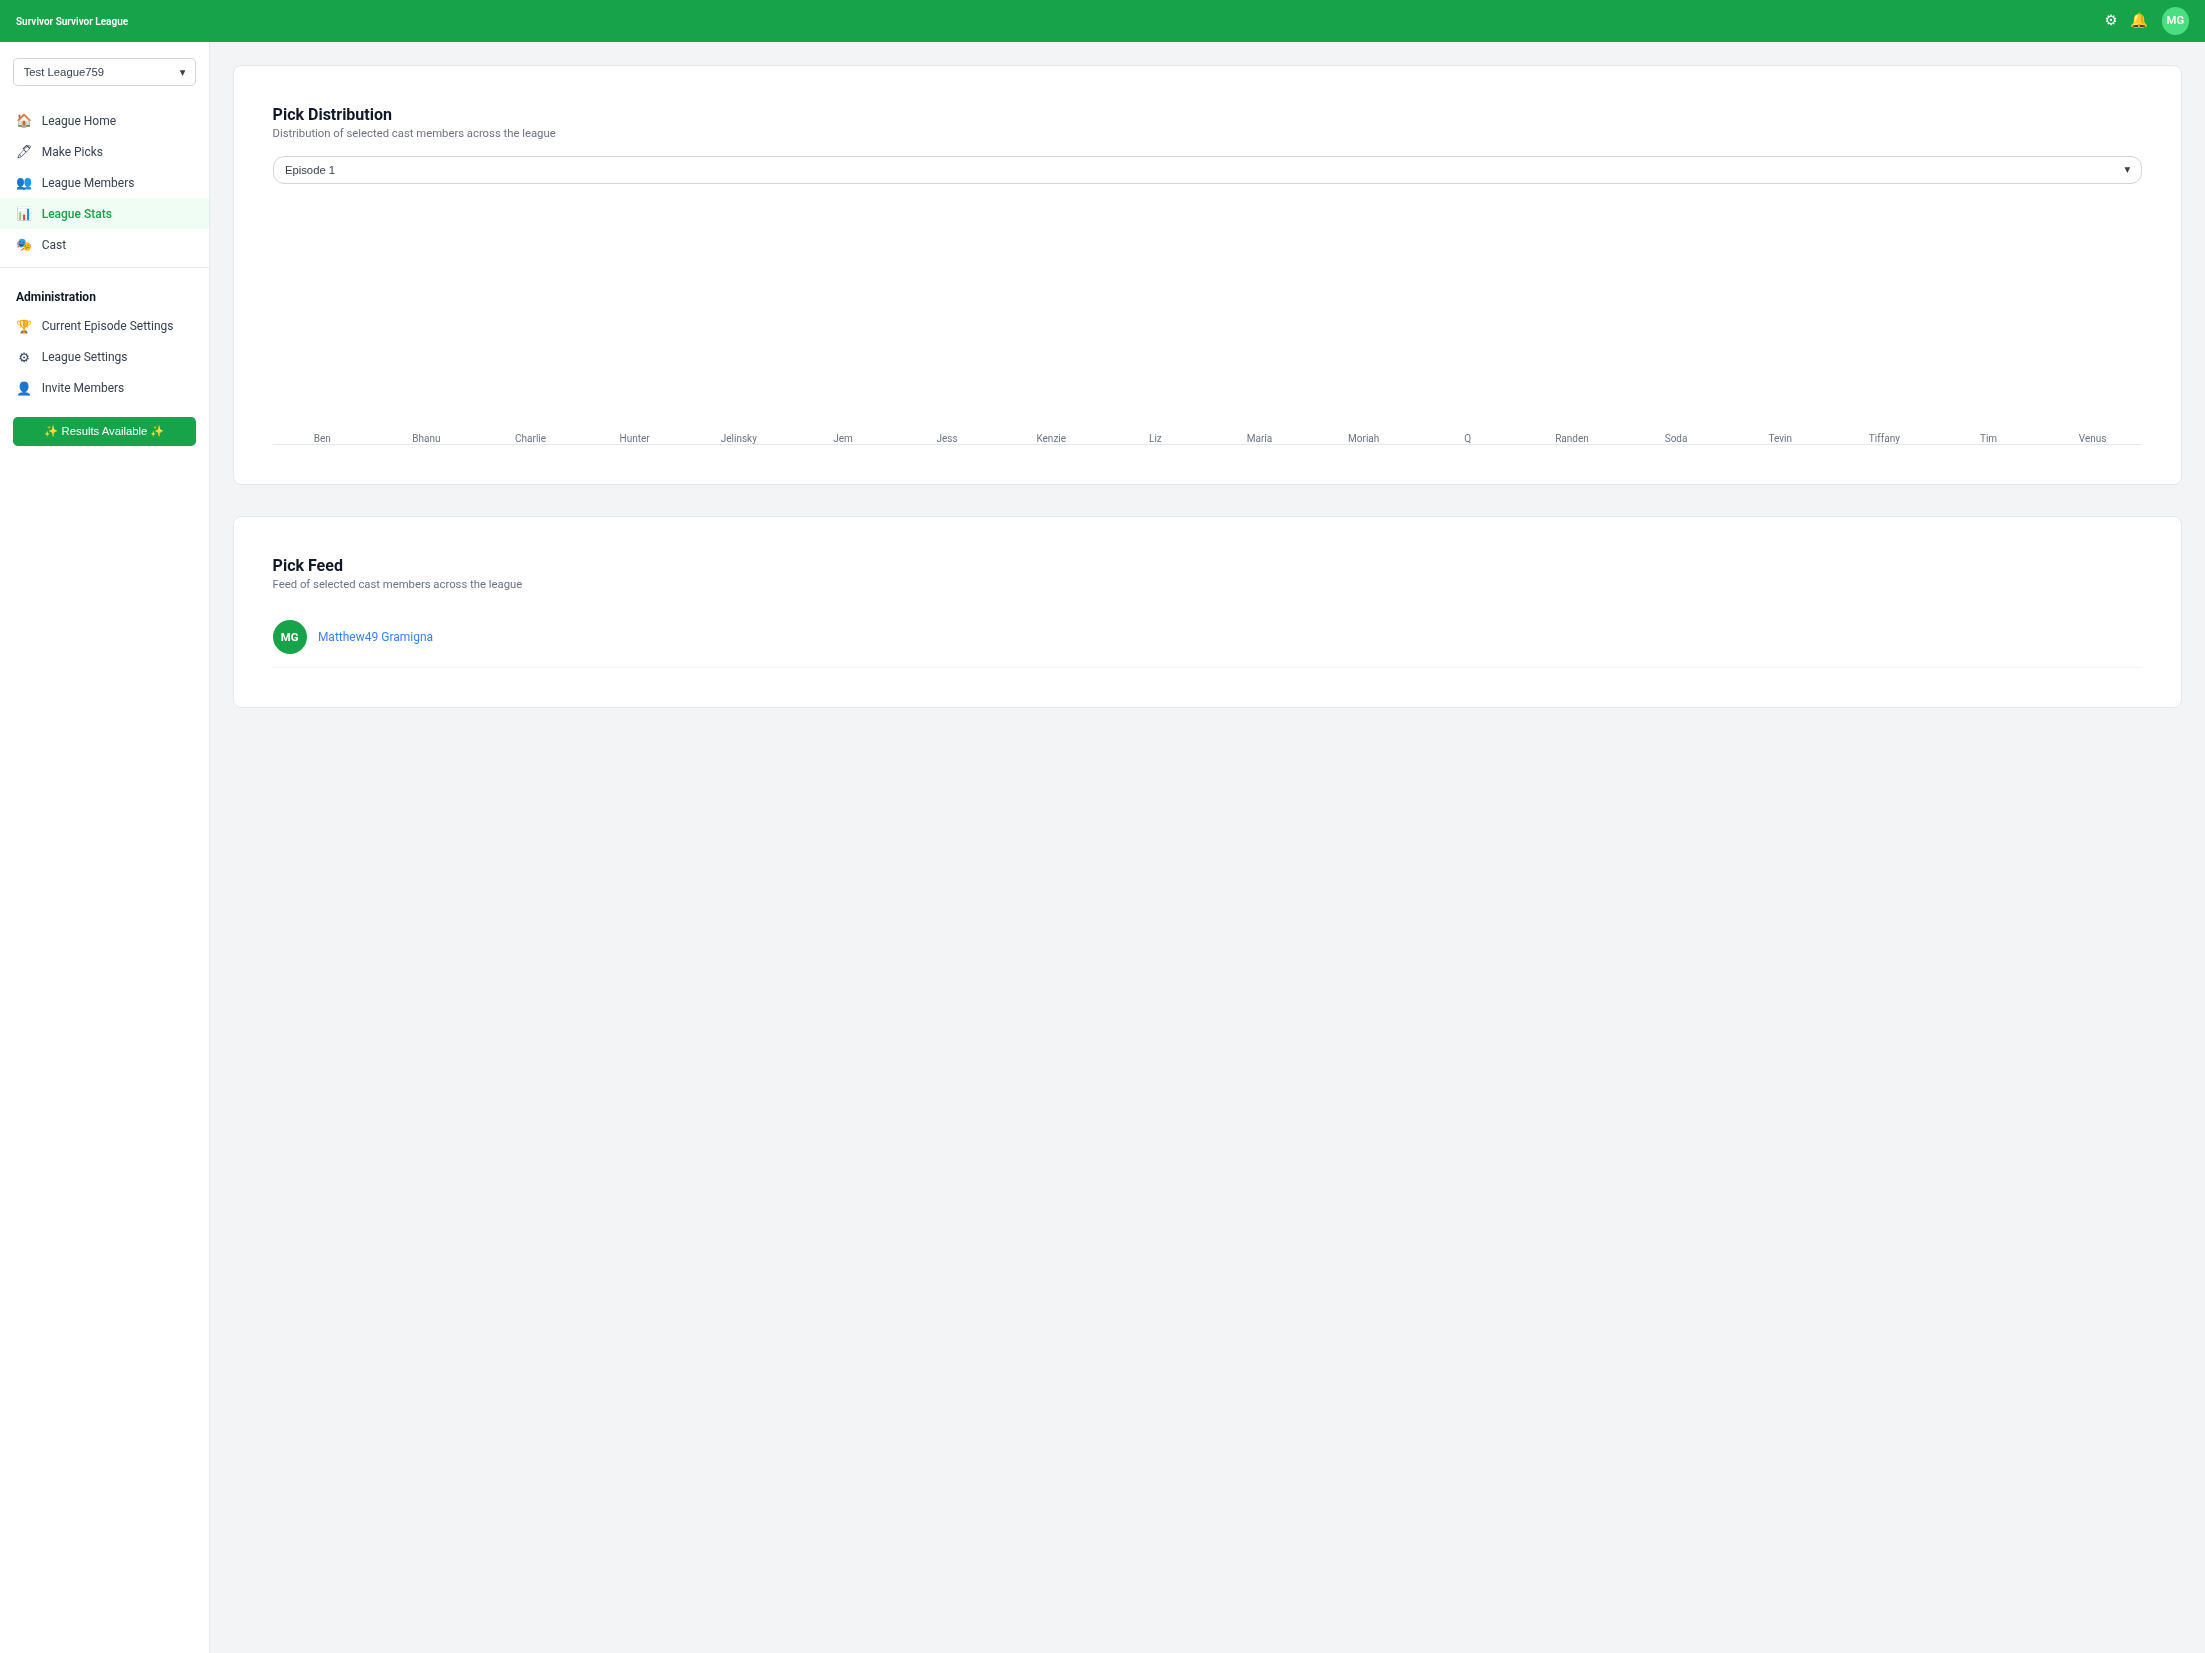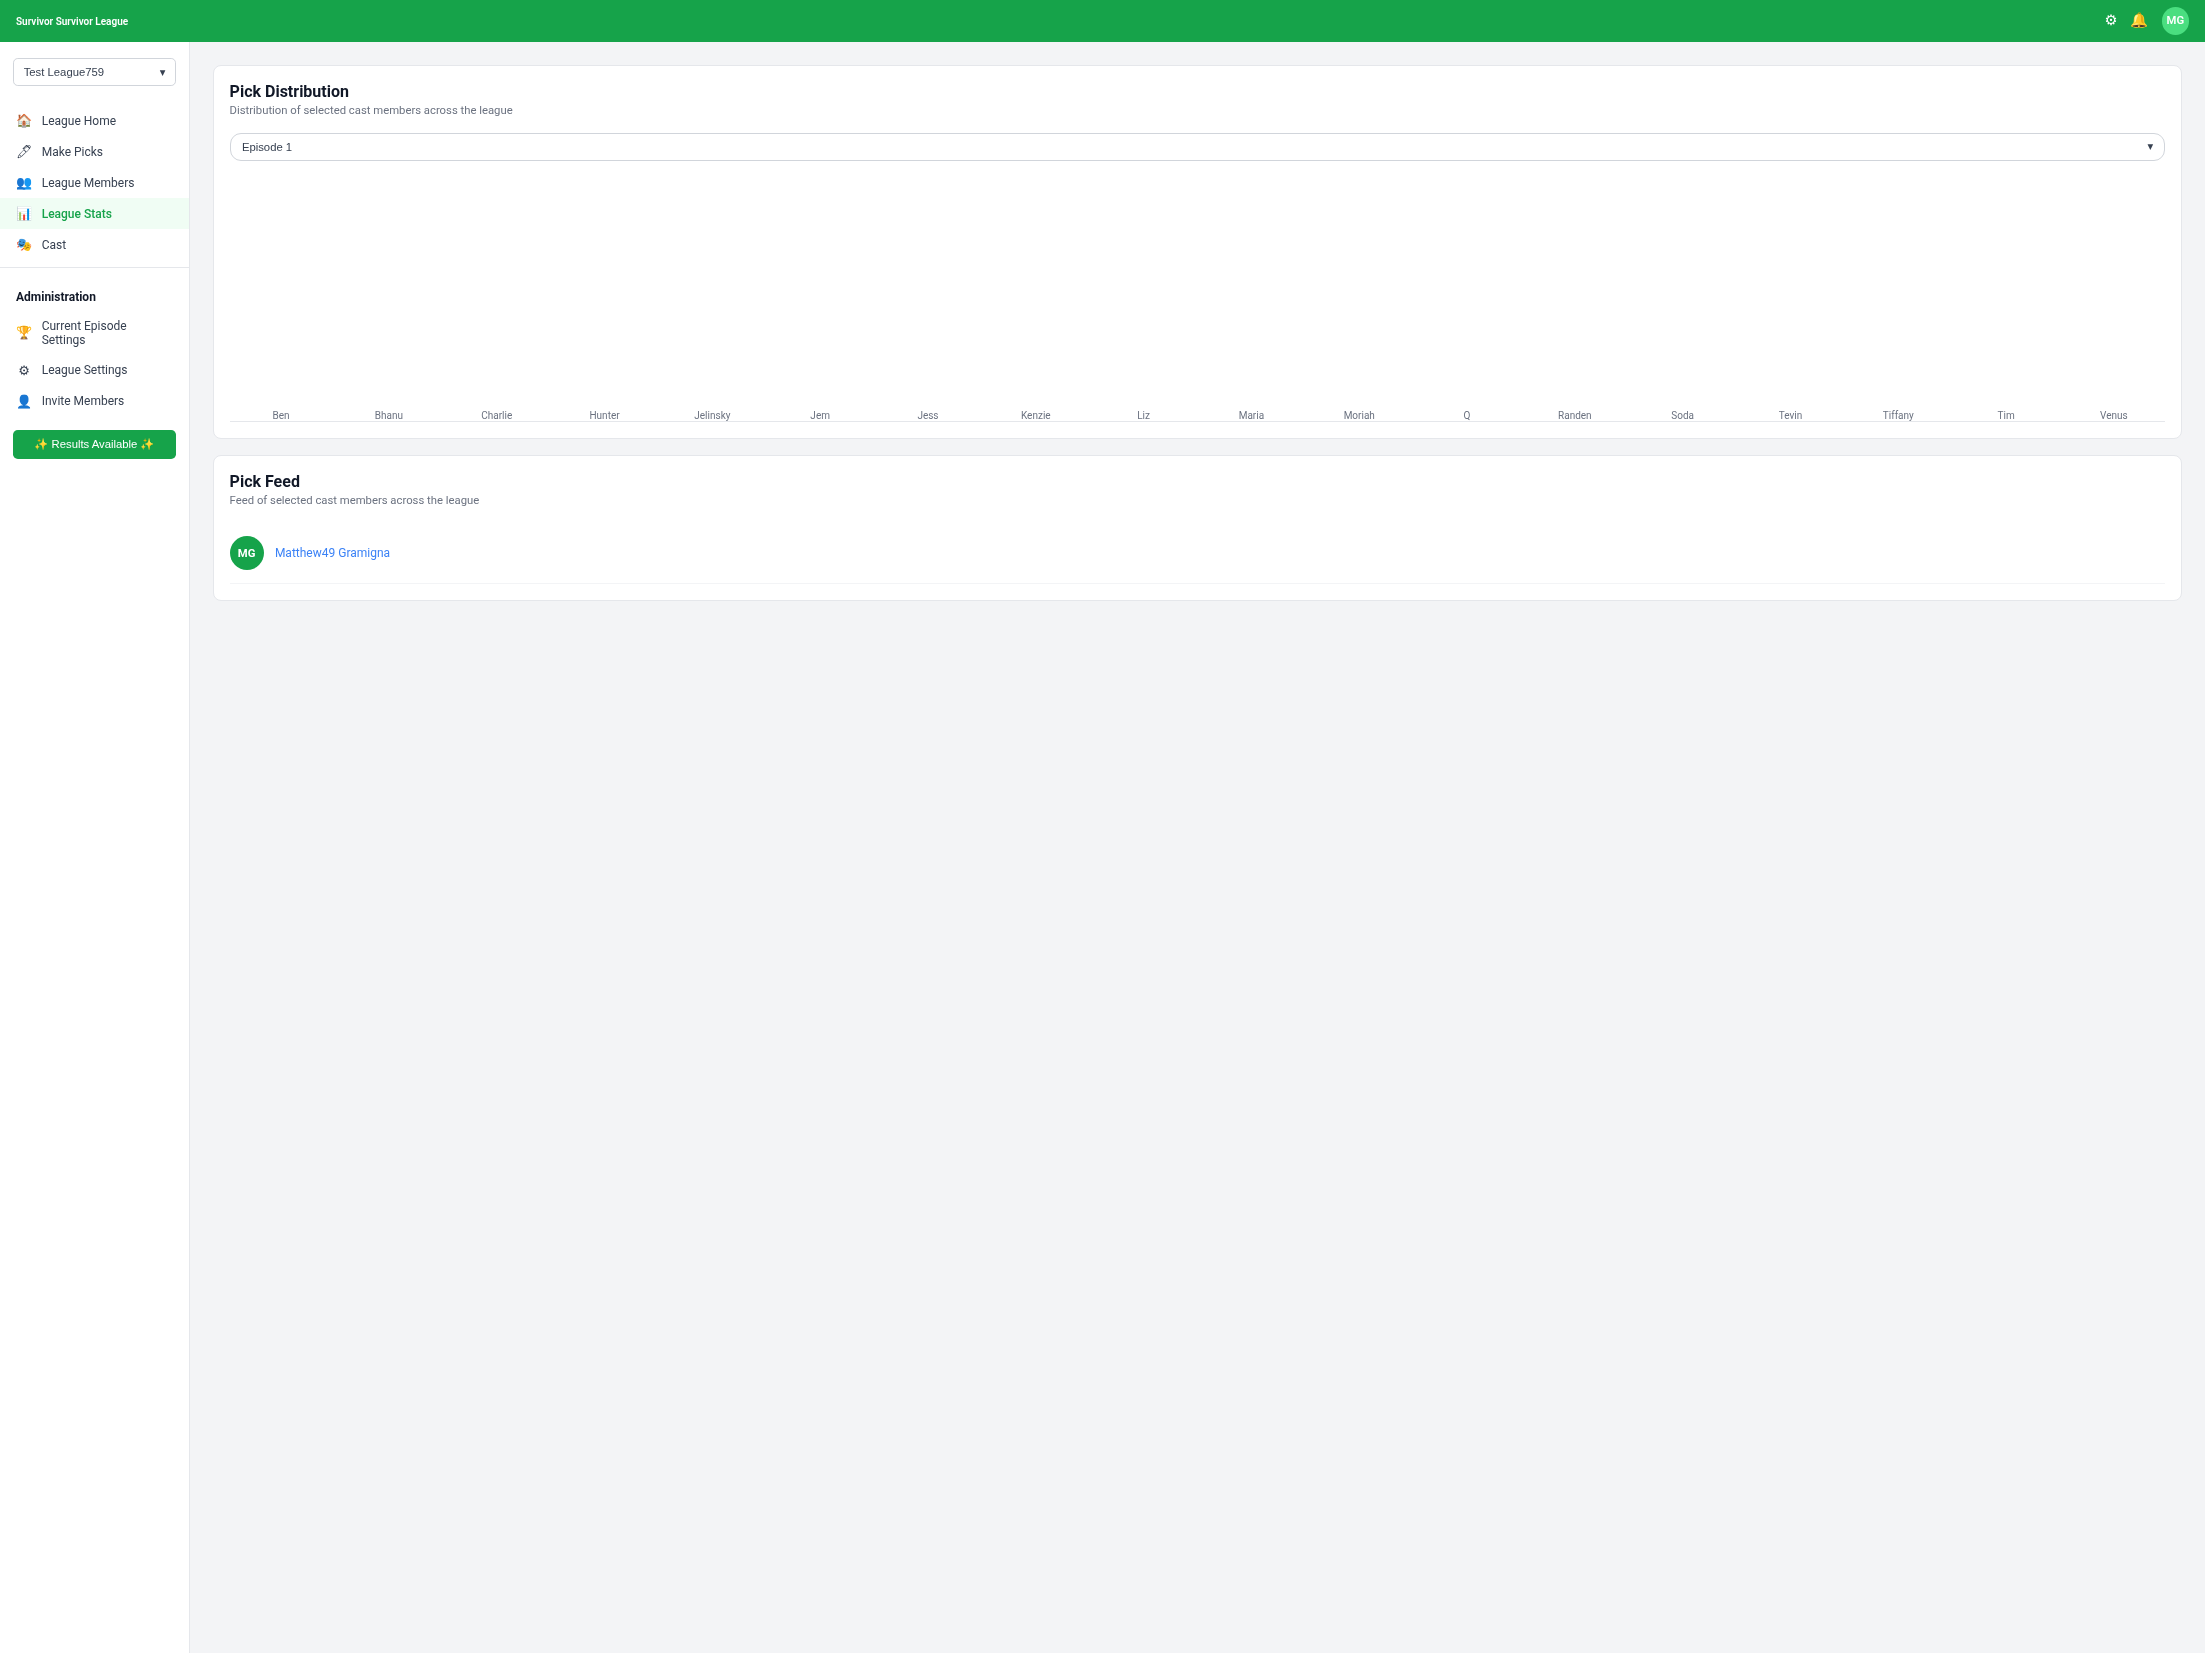--- a/index.html
+++ b/index.html
@@ -25,21 +25,21 @@
       display: flex; align-items: center; justify-content: center;
       font-size: 11.3px; color: white; font-weight: 600;
       overflow: hidden; cursor: pointer;
     }
 
     
     .layout { display: flex; flex: 1; }
 
     
     .sidebar {
-      width: 190px;
+      width: 210px;
       background: white;
       border-right: 0.8px solid #e5e7eb;
       padding: 16px 0;
       flex-shrink: 0;
     }
     .sidebar-league-select {
       margin: 0 13px 19.4px 13px;
     }
     .league-select-btn {
       width: 100%;
@@ -95,22 +95,22 @@
       flex: 1;
       padding: 22.6px 22.6px;
       overflow-y: auto;
     }
 
     
     .card {
       background: white;
       border: 0.8px solid #e5e7eb;
       border-radius: 8px;
-      padding: 16px;
-      margin-bottom: 16px;
+      padding: 39px;
+      margin-bottom: 31px;
     }
 
     .card-title { font-size: 16px; font-weight: 700; color: #111827; margin-bottom: 3.2px; }
     .card-subtitle { font-size: 11.3px; color: #6b7280; margin-bottom: 16px; }
 
     
     .episode-select {
       border: 0.8px solid #d1d5db;
       border-radius: 11px;
       padding: 6.5px 11.3px;

